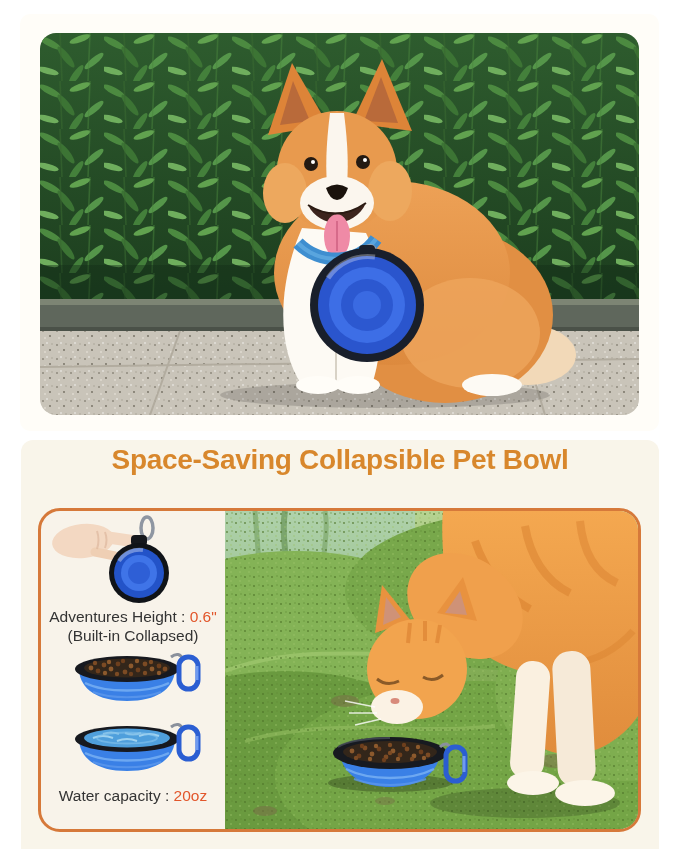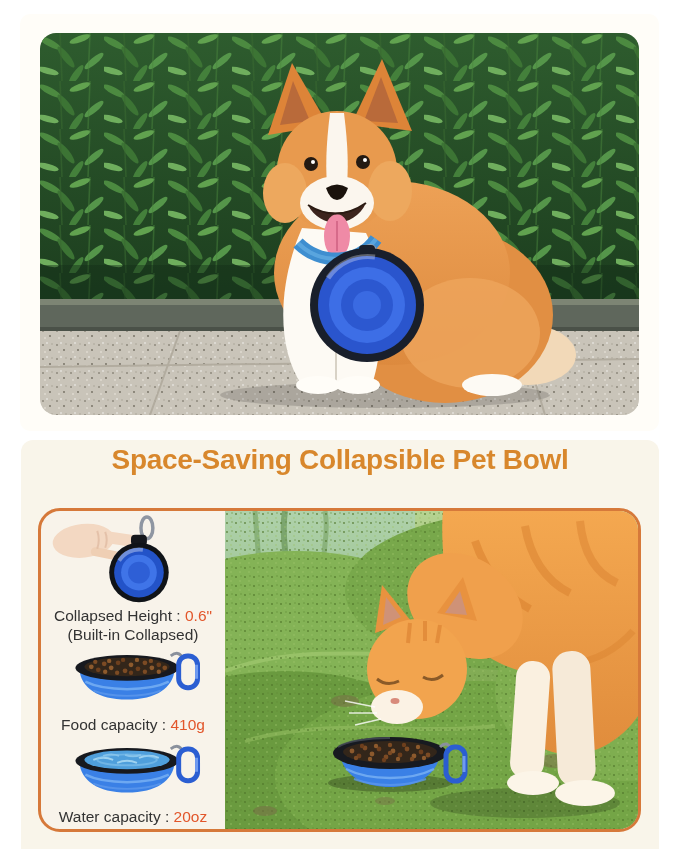--- a/index.html
+++ b/index.html
@@ -163,21 +163,21 @@
             <circle cx="98" cy="62" r="30" fill="#101318"></circle>
             <circle cx="98" cy="62" r="25" fill="#2353c8"></circle>
             <circle cx="98" cy="62" r="18" fill="#3f74e8"></circle>
             <circle cx="98" cy="62" r="11" fill="#2e5fd6"></circle>
             <path d="M78,50 A24,24 0 0 1 102,39" stroke="#ffffff" opacity="0.35" stroke-width="4" fill="none"></path>
           </g>
         </svg>
 
         <div class="spec-text h2l">
           <div>
-            <span>Collapsed Height :</span>
+            <span>Adventures Height :</span>
             <span class="val">0.6"</span>
           </div>
           <div>(Built-in Collapsed)</div>
         </div>
 
         <svg class="fig" width="184" height="70" viewBox="0 0 184 70">
           <g>
             <path d="M38,26 C40,44 56,56 86,56 C116,56 132,44 134,26 Z" fill="#3a80e6"></path>
             <path d="M44,38 C64,48 108,48 128,38" stroke="#7ab2f4" stroke-width="2.5" opacity="0.8" fill="none"></path>
             <path d="M52,47 C70,54 102,54 120,47" stroke="#5d97ec" stroke-width="2" opacity="0.8" fill="none"></path>
@@ -208,24 +208,20 @@
             <circle cx="90" cy="29" r="2.2" fill="#6d3f1d"></circle>
               <circle cx="104" cy="28" r="2.2" fill="#7c4b24"></circle>
           </g>
           <g>
             <path d="M130,12 q8,-6 12,2" stroke="#8a909c" stroke-width="3" fill="none"></path>
             <rect x="138" y="12" width="19" height="32" rx="9" fill="none" stroke="#2b5ed2" stroke-width="5"></rect>
             <line x1="156" y1="21" x2="156" y2="35" stroke="#6f9af0" stroke-width="3"></line>
           </g>
         </svg>
 
-        <div class="spec-text h1l">
-          <span>Food capacity :</span>
-          <span class="val">410g</span>
-        </div>
 
         <svg class="fig" width="184" height="70" viewBox="0 0 184 70">
           <g>
             <path d="M38,26 C40,44 56,56 86,56 C116,56 132,44 134,26 Z" fill="#3a80e6"></path>
             <path d="M44,38 C64,48 108,48 128,38" stroke="#7ab2f4" stroke-width="2.5" opacity="0.8" fill="none"></path>
             <path d="M52,47 C70,54 102,54 120,47" stroke="#5d97ec" stroke-width="2" opacity="0.8" fill="none"></path>
             <ellipse cx="86" cy="24" rx="52" ry="13" fill="#17191f"></ellipse>
             <ellipse cx="86" cy="23" rx="43" ry="9.5" fill="#4f9fdc"></ellipse>
           </g>
           <g stroke="#a8d8f2" stroke-width="2" fill="none" opacity="0.9">

